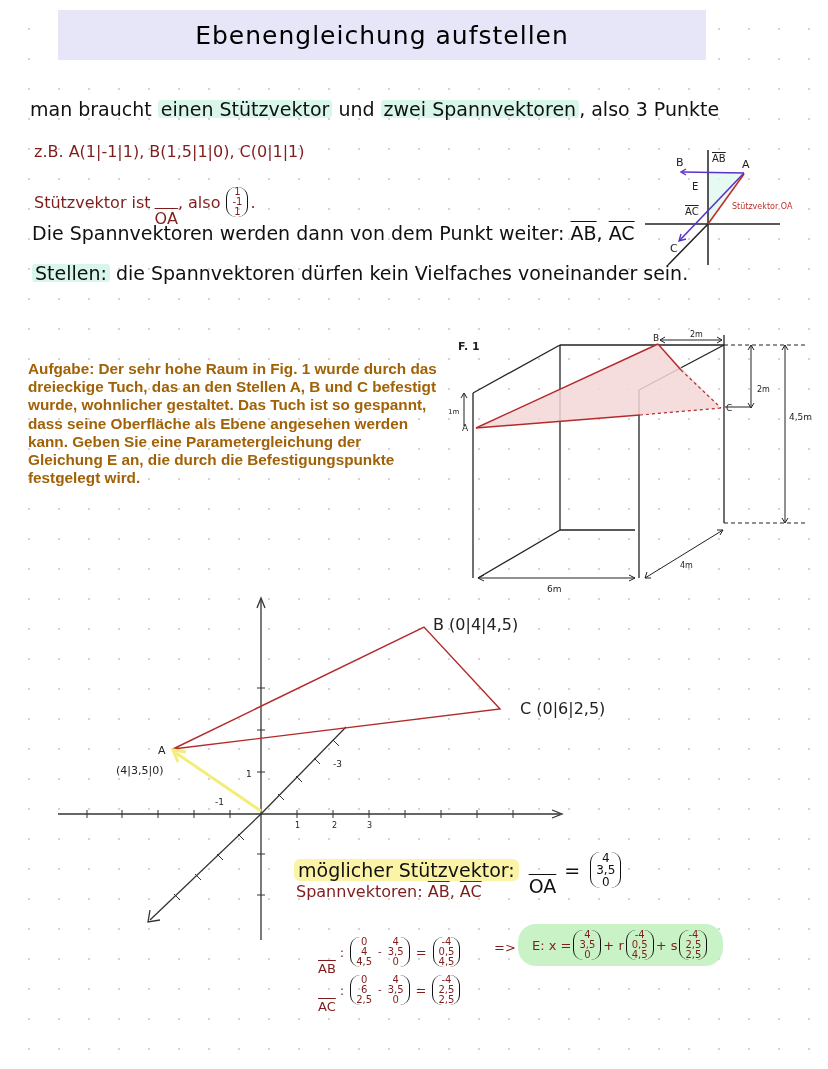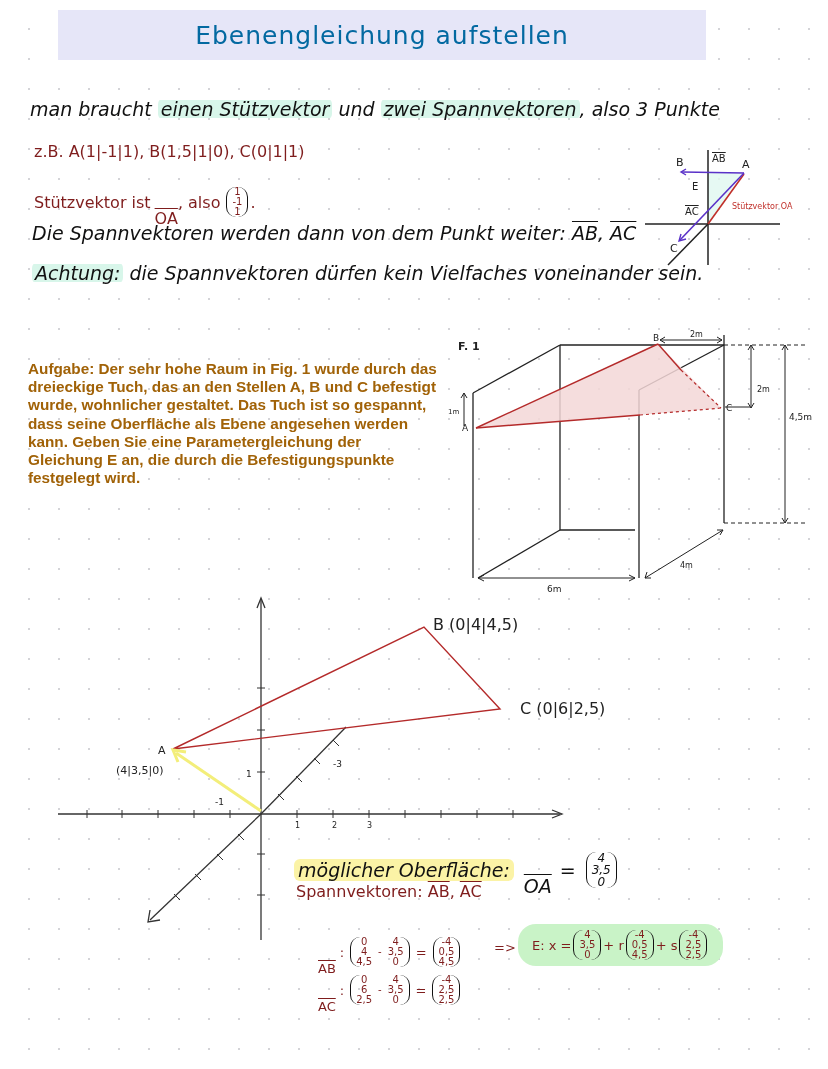--- a/index.html
+++ b/index.html
@@ -13,23 +13,23 @@
     color:#1a1a1a;
   }
   .abs { position:absolute; }
   .title-bar {
     left:58px; top:10px; width:648px; height:50px;
     background:#e6e6f8;
     display:flex; align-items:center; justify-content:center;
   }
   .title-text {
     font-family: "DejaVu Sans", sans-serif;
-    font-size:25px; letter-spacing:1px; color:#0369a1; font-weight:normal;
-  }
-  .hand { font-family: "DejaVu Sans", sans-serif; font-size:19px; color:#111; white-space:nowrap;font-style:italic; }
+    font-size:25px; letter-spacing:1px; color:#000000; font-weight:normal;
+  }
+  .hand { font-family: "DejaVu Sans", sans-serif; font-size:19px; color:#111; white-space:nowrap; }
   .hand-sm { font-family: "DejaVu Sans", sans-serif; font-size:16px; color:#7f1d1d; white-space:nowrap; }
   .hl-green { background: linear-gradient(180deg, transparent 10%, #d8f6ea 10%, #d8f6ea 90%, transparent 90%); border-radius:6px; padding:0 3px; }
   .hl-yellow { background:#fbf3a6; border-radius:6px; padding:0 4px; }
   .hl-eq { background:#c9f3c7; border-radius:18px; padding:6px 14px;justify-content:flex-end; }
   .task {
     left:28px; top:360px; width:410px;
     font-family: "Liberation Sans", sans-serif; font-weight:bold;
     font-size:15.3px; line-height:18.2px; color:#a16207;
   }
   .vec { display:inline-flex; flex-direction:column; align-items:center; justify-content:center;
@@ -61,21 +61,21 @@
     <span>1</span>
   </span>
   <span>.</span>
 </div>
 
 <div class="abs hand" style="left:32px; top:222px;">
   <span>Die Spannvektoren werden dann von dem Punkt weiter: </span><span class="ov">AB</span><span>, </span><span class="ov">AC</span>
 </div>
 
 <div class="abs hand" style="left:32px; top:262px;">
-  <span class="hl-green">Achtung:</span><span> die Spannvektoren dürfen kein Vielfaches voneinander sein.</span>
+  <span class="hl-green">Stellen:</span><span> die Spannvektoren dürfen kein Vielfaches voneinander sein.</span>
 </div>
 
 <svg class="abs" style="left:630px; top:140px;" width="198" height="130" viewBox="0 0 198 130">
   <path d="M78 33 L112 33 L78 85 Z" fill="#e0f7f0" opacity="0.8"></path>
   <line x1="78" y1="10" x2="78" y2="125" stroke="#222" stroke-width="1.5"></line>
   <line x1="15" y1="84" x2="150" y2="84" stroke="#222" stroke-width="1.5"></line>
   <line x1="78" y1="84" x2="38" y2="125" stroke="#222" stroke-width="1.5"></line>
   <line x1="78" y1="84" x2="114" y2="34" stroke="#c0302a" stroke-width="1.6"></line>
   <line x1="114" y1="33" x2="52" y2="32" stroke="#5a32c8" stroke-width="1.6"></line>
   <path d="M56 29 L51 32 L56 35" stroke="#5a32c8" fill="none" stroke-width="1.4"></path>
@@ -185,21 +185,21 @@
   <text x="66" y="184" font-size="11" fill="#222">(4|3,5|0)</text>
   <text x="196" y="187" font-size="9" fill="#222">1</text>
   <text x="165" y="215" font-size="9" fill="#222">-1</text>
   <text x="245" y="238" font-size="8" fill="#222">1</text>
   <text x="282" y="238" font-size="8" fill="#222">2</text>
   <text x="317" y="238" font-size="8" fill="#222">3</text>
   <text x="283" y="177" font-size="9" fill="#222">-3</text>
 </svg>
 
 <div class="abs hand" style="left:294px; top:842px; display:flex; align-items:center;">
-  <span class="hl-yellow">möglicher Oberfläche:</span>
+  <span class="hl-yellow">möglicher Stützvektor:</span>
   <span class="ov" style="margin-left:10px;">OA</span>
   <span style="margin:0 8px;">=</span>
   <span class="vec" style="font-size:12px; line-height:12px;">
     <span>4</span>
     <span>3,5</span>
     <span>0</span>
   </span>
 </div>
 
 <div class="abs hand-sm" style="left:296px; top:882px;">

